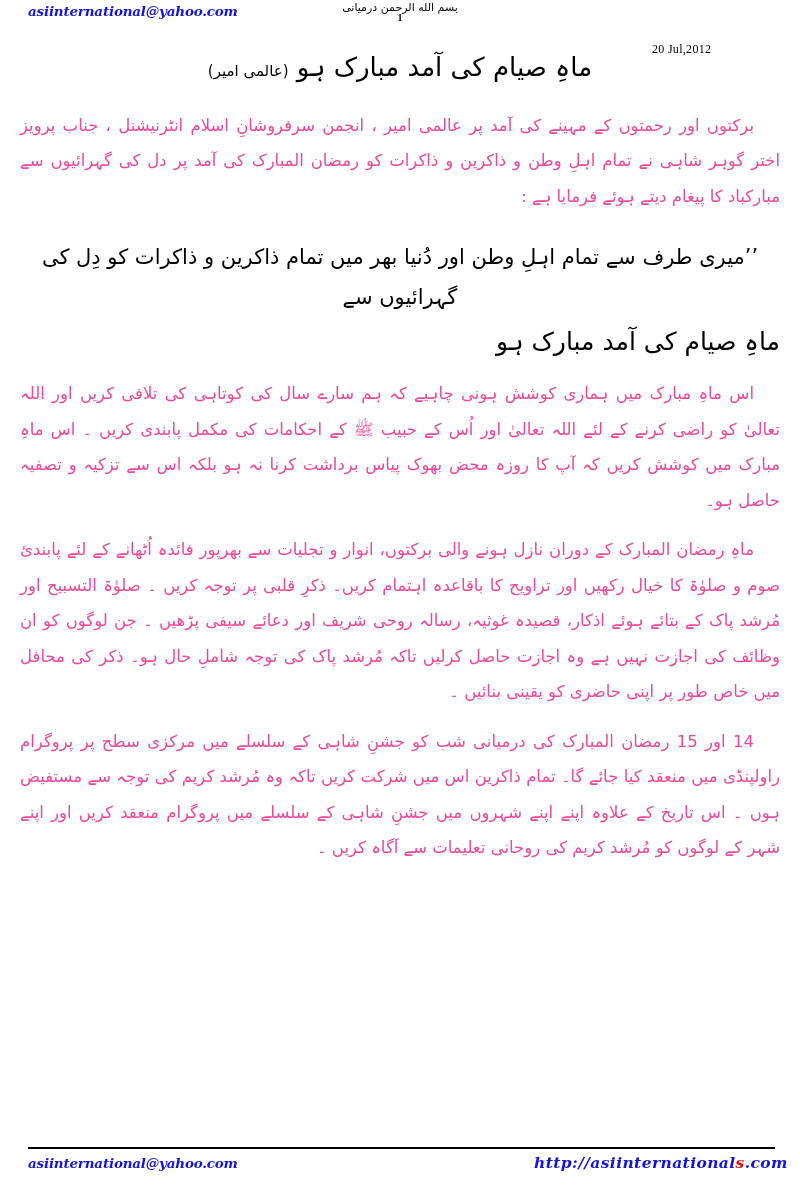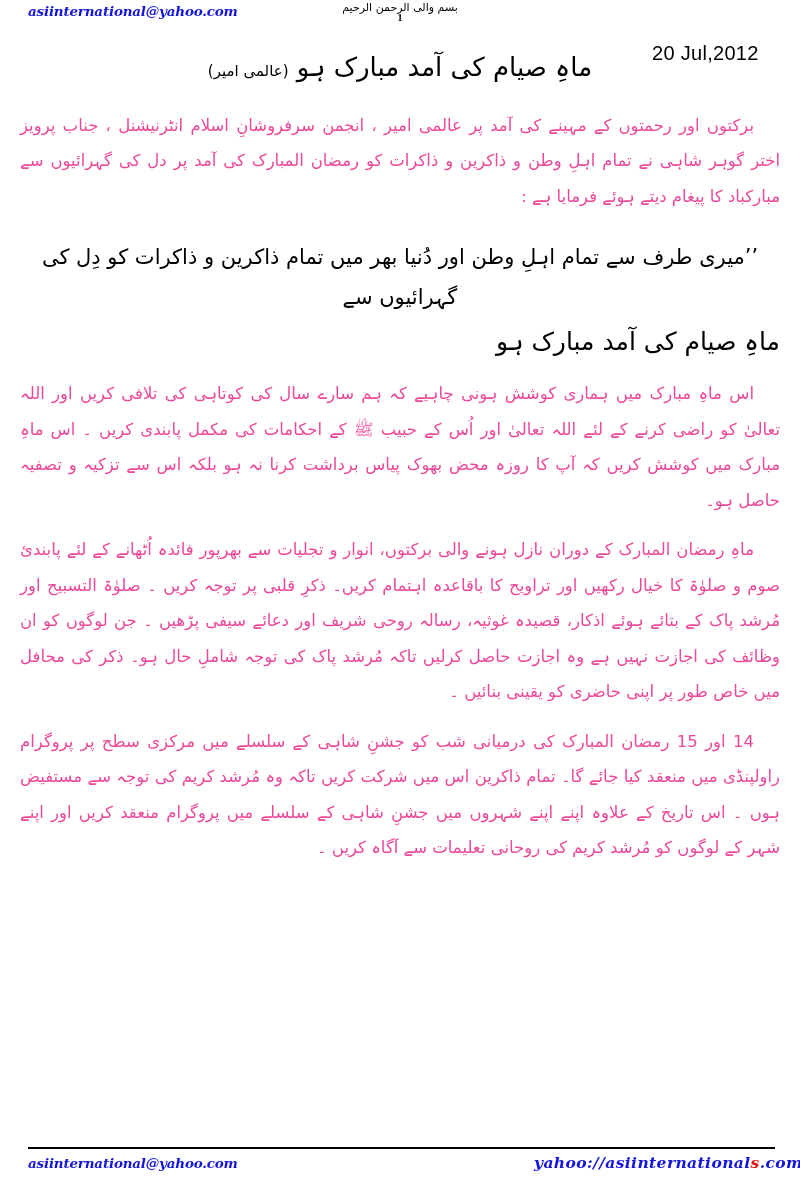--- a/index.html
+++ b/index.html
@@ -58,22 +58,22 @@
     font-weight: bold;
     margin-top: -3px;
     font-family: "Liberation Serif", serif;
   }
 
   .doc-date {
     position: absolute;
     top: 42px;
     left: 652px;
     direction: ltr;
-    font-family: Liberation Sans, sans-serif;
-    font-size: 20px;
+    font-family: Liberation Serif, serif;
+    font-size: 12px;
     letter-spacing: 0.3px;
     color: #000;
     white-space: nowrap;
   }
 
   .title-main {
     position: absolute;
     top: 48px;
     left: 0;
     right: 0;
@@ -200,21 +200,21 @@
   .footer-url .accent { color: #e01010; }
 </style>
 </head>
 <body>
 
 <div class="page">
 
   <div class="top-email">asiinternational@yahoo.com</div>
 
   <div class="bismillah">
-    <span>بسم والی الرحمن الرحيم</span>
+    <span>بسم الله الرحمن درمیانی</span>
     <span class="ayat-num">1</span>
   </div>
 
   <div class="doc-date">20 Jul,2012</div>
 
   <div class="title-main">
     <span>ماہِ صیام کی آمد مبارک ہو</span>
     <span class="qualifier">(عالمی امیر)</span>
   </div>
 
@@ -233,16 +233,16 @@
     <p class="para">14 اور 15 رمضان المبارک کی درمیانی شب کو جشنِ شاہی کے سلسلے میں مرکزی سطح پر پروگرام راولپنڈی میں منعقد کیا جائے گا۔ تمام ذاکرین اس میں شرکت کریں تاکہ وہ مُرشد کریم کی توجہ سے مستفیض ہوں ۔ اس تاریخ کے علاوہ اپنے اپنے شہروں میں جشنِ شاہی کے سلسلے میں پروگرام منعقد کریں اور اپنے شہر کے لوگوں کو مُرشد کریم کی روحانی تعلیمات سے آگاہ کریں ۔</p>
 
   </div>
 
 
   <div class="footer-rule"></div>
 
   <div class="footer-email">asiinternational@yahoo.com</div>
 
   <div class="footer-url">
-    <span>yahoo://asiinternational</span><span class="accent">s</span><span>.com</span>
+    <span>http://asiinternational</span><span class="accent">s</span><span>.com</span>
   </div>
 
 </div>
 
 </body></html>

